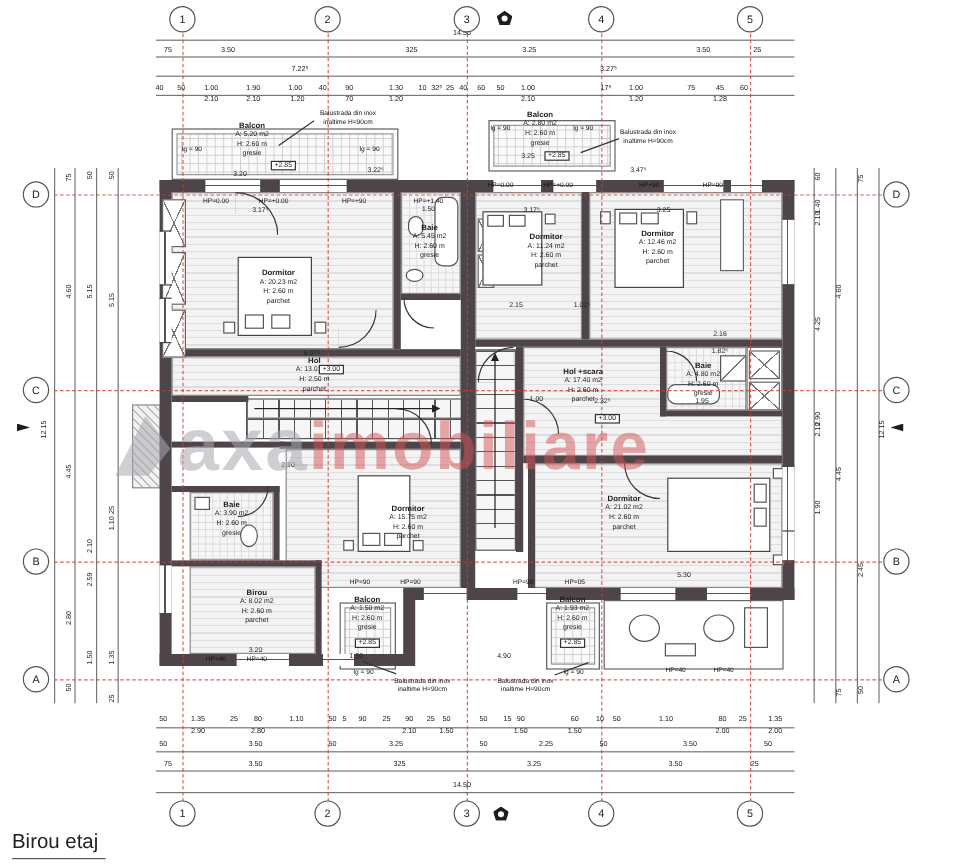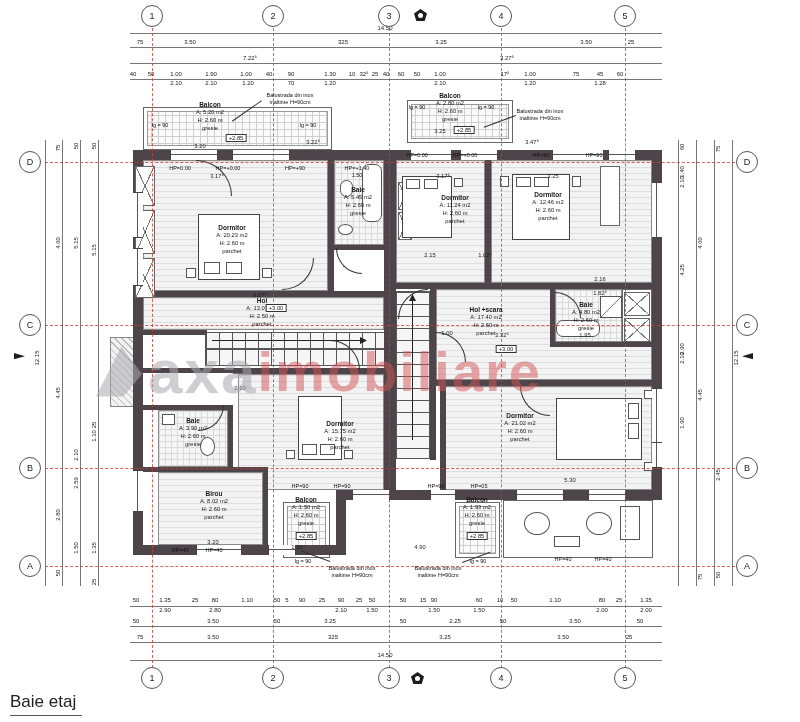--- a/index.html
+++ b/index.html
@@ -196,21 +196,21 @@
   <div class="compass" style="left:411px;top:672px"></div>
   <div class="flag" style="left:14px;top:353px"></div>
   <div class="flag" style="left:742px;top:353px;transform:scaleX(-1)"></div>
 
   <div id="watermark">
     <span id="wm-logo"></span>
     <span id="wm-gray" style="color: rgb(169, 169, 176);">axa</span>
     <span id="wm-red" style="color: rgb(212, 83, 86);">imobiliare</span>
   </div>
 
-  <div id="title">Baie etaj</div>
+  <div id="title">Birou etaj</div>
 <div class="axv" style="left: 152px; top: 28px; height: 640px;"></div>
     <div class="bub" style="left: 141px; top: 5px;">1</div>
     <div class="bub" style="left: 141px; top: 667px;">1</div>
     <div class="axv" style="left: 273px; top: 28px; height: 640px;"></div>
     <div class="bub" style="left: 262px; top: 5px;">2</div>
     <div class="bub" style="left: 262px; top: 667px;">2</div>
     <div class="axv" style="left: 389px; top: 28px; height: 640px;"></div>
     <div class="bub" style="left: 378px; top: 5px;">3</div>
     <div class="bub" style="left: 378px; top: 667px;">3</div>
     <div class="axv" style="left: 501px; top: 28px; height: 640px;"></div>

